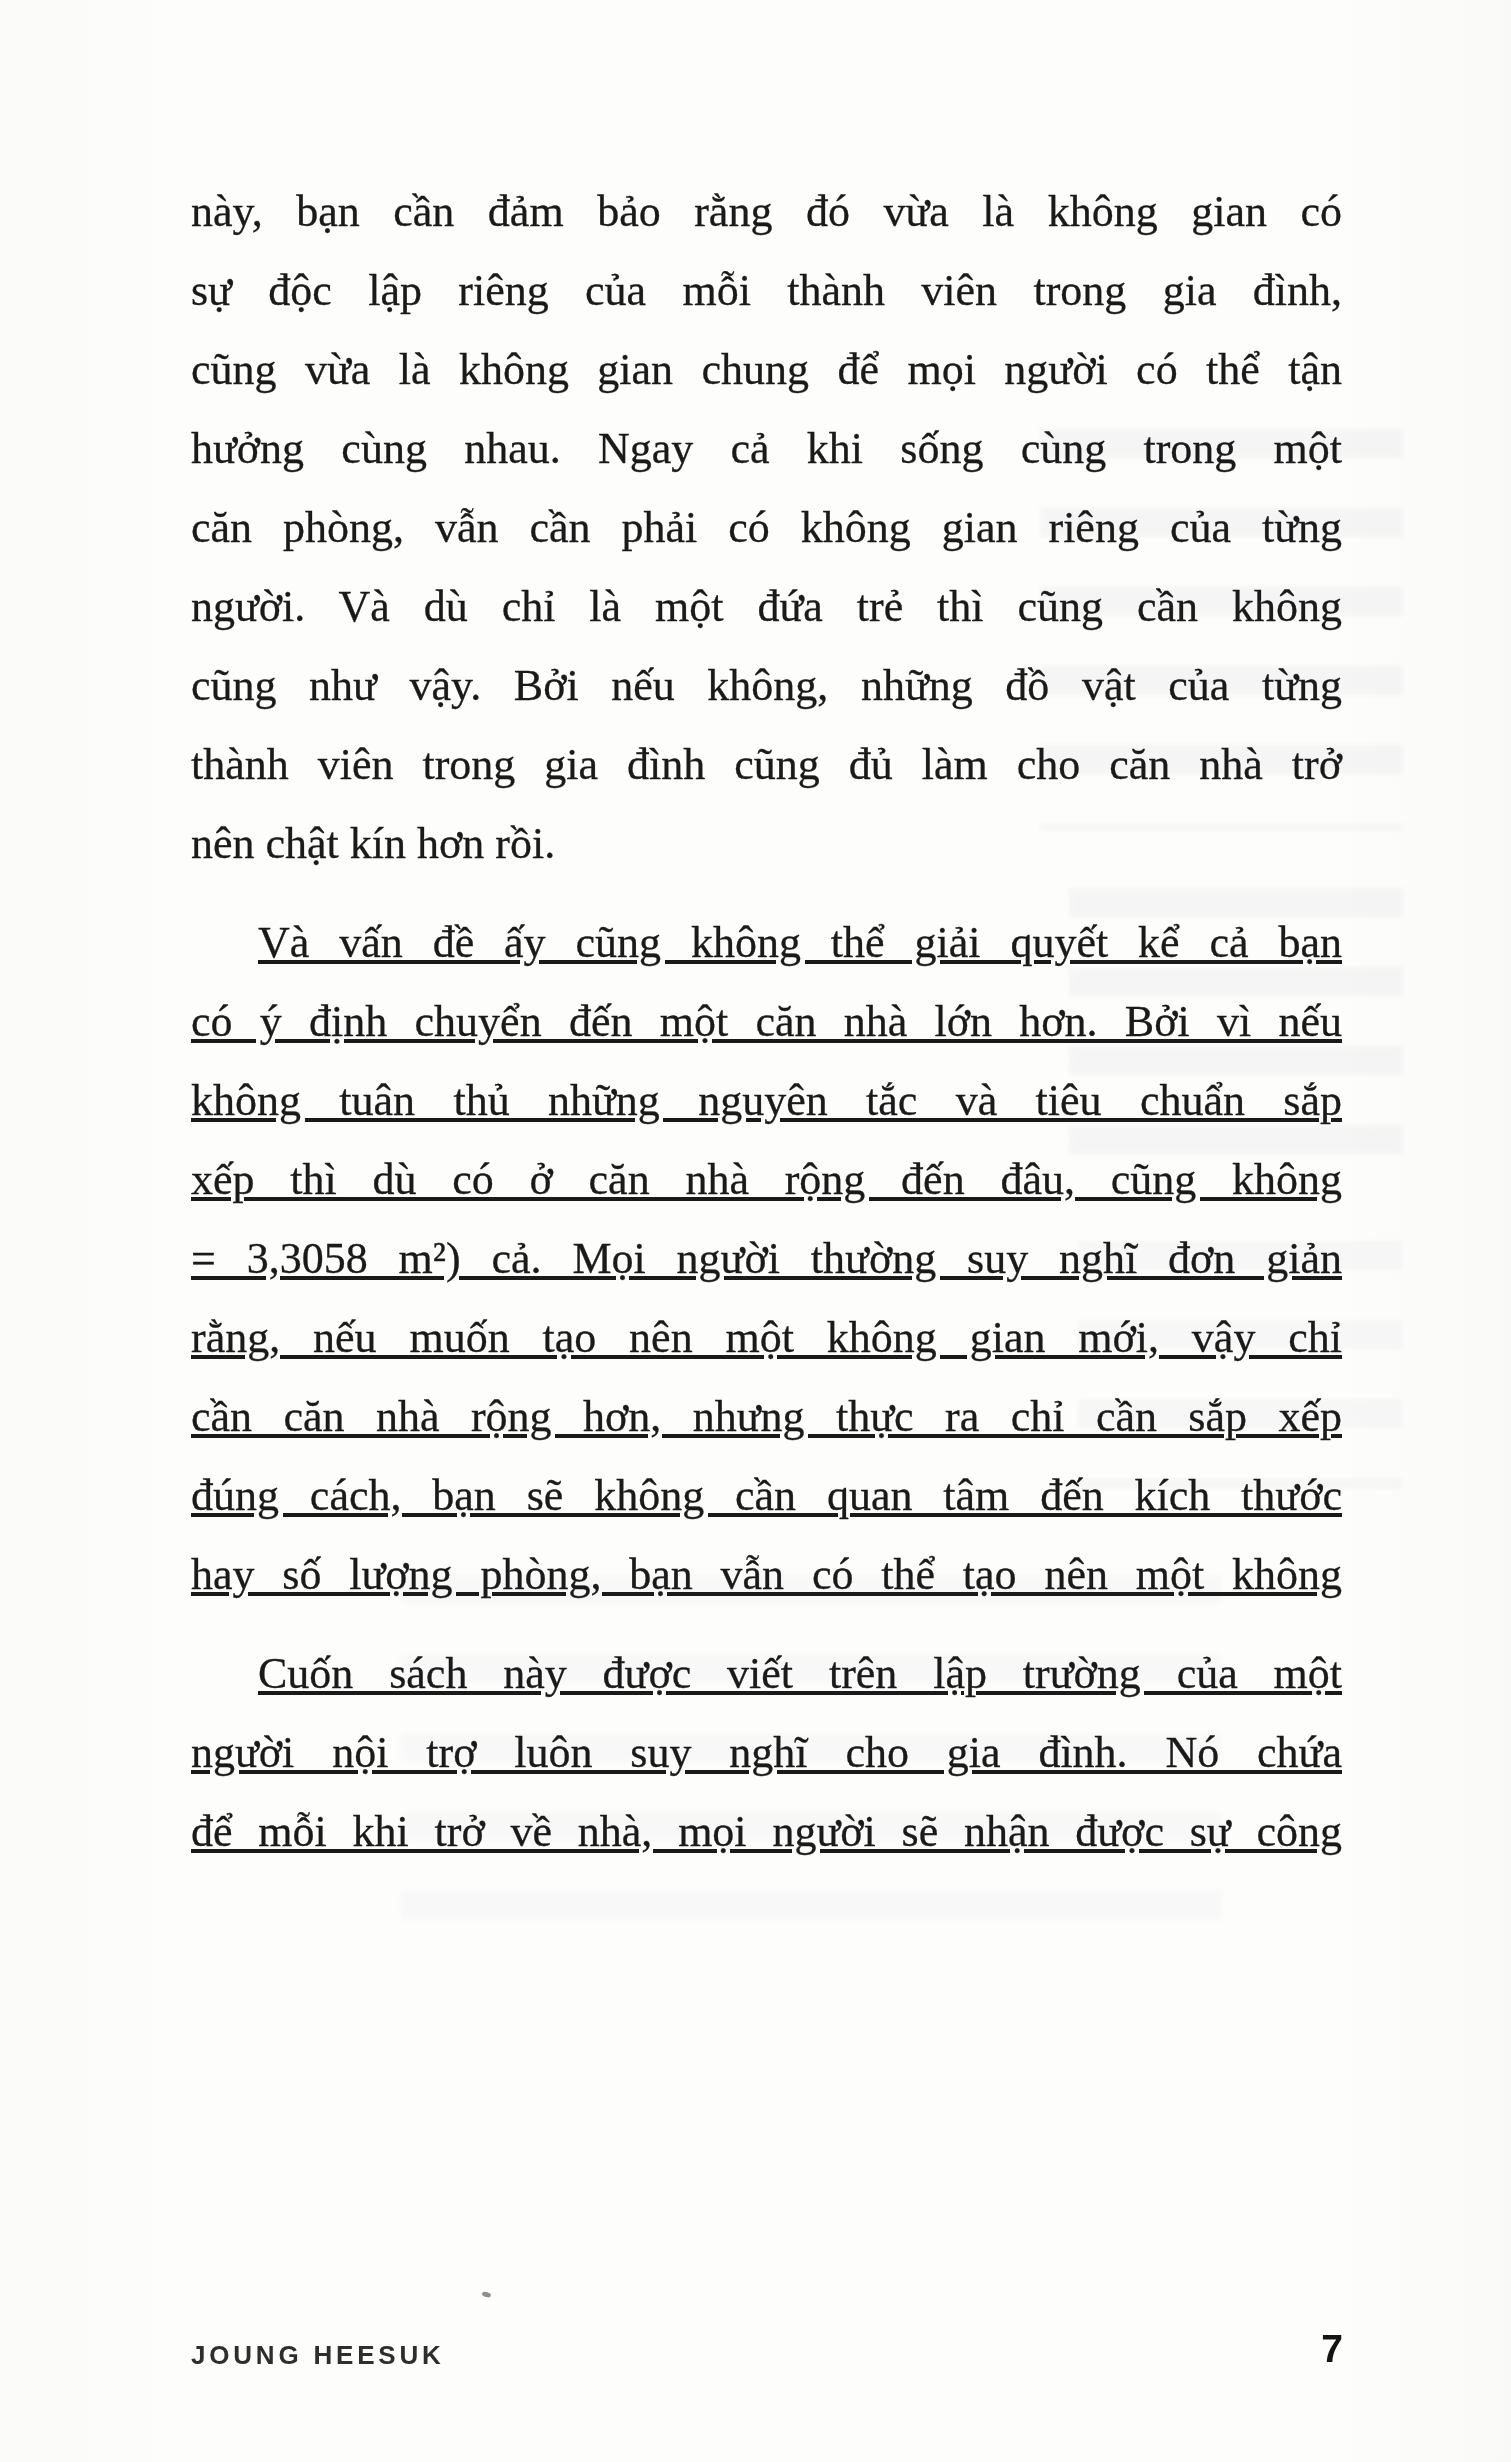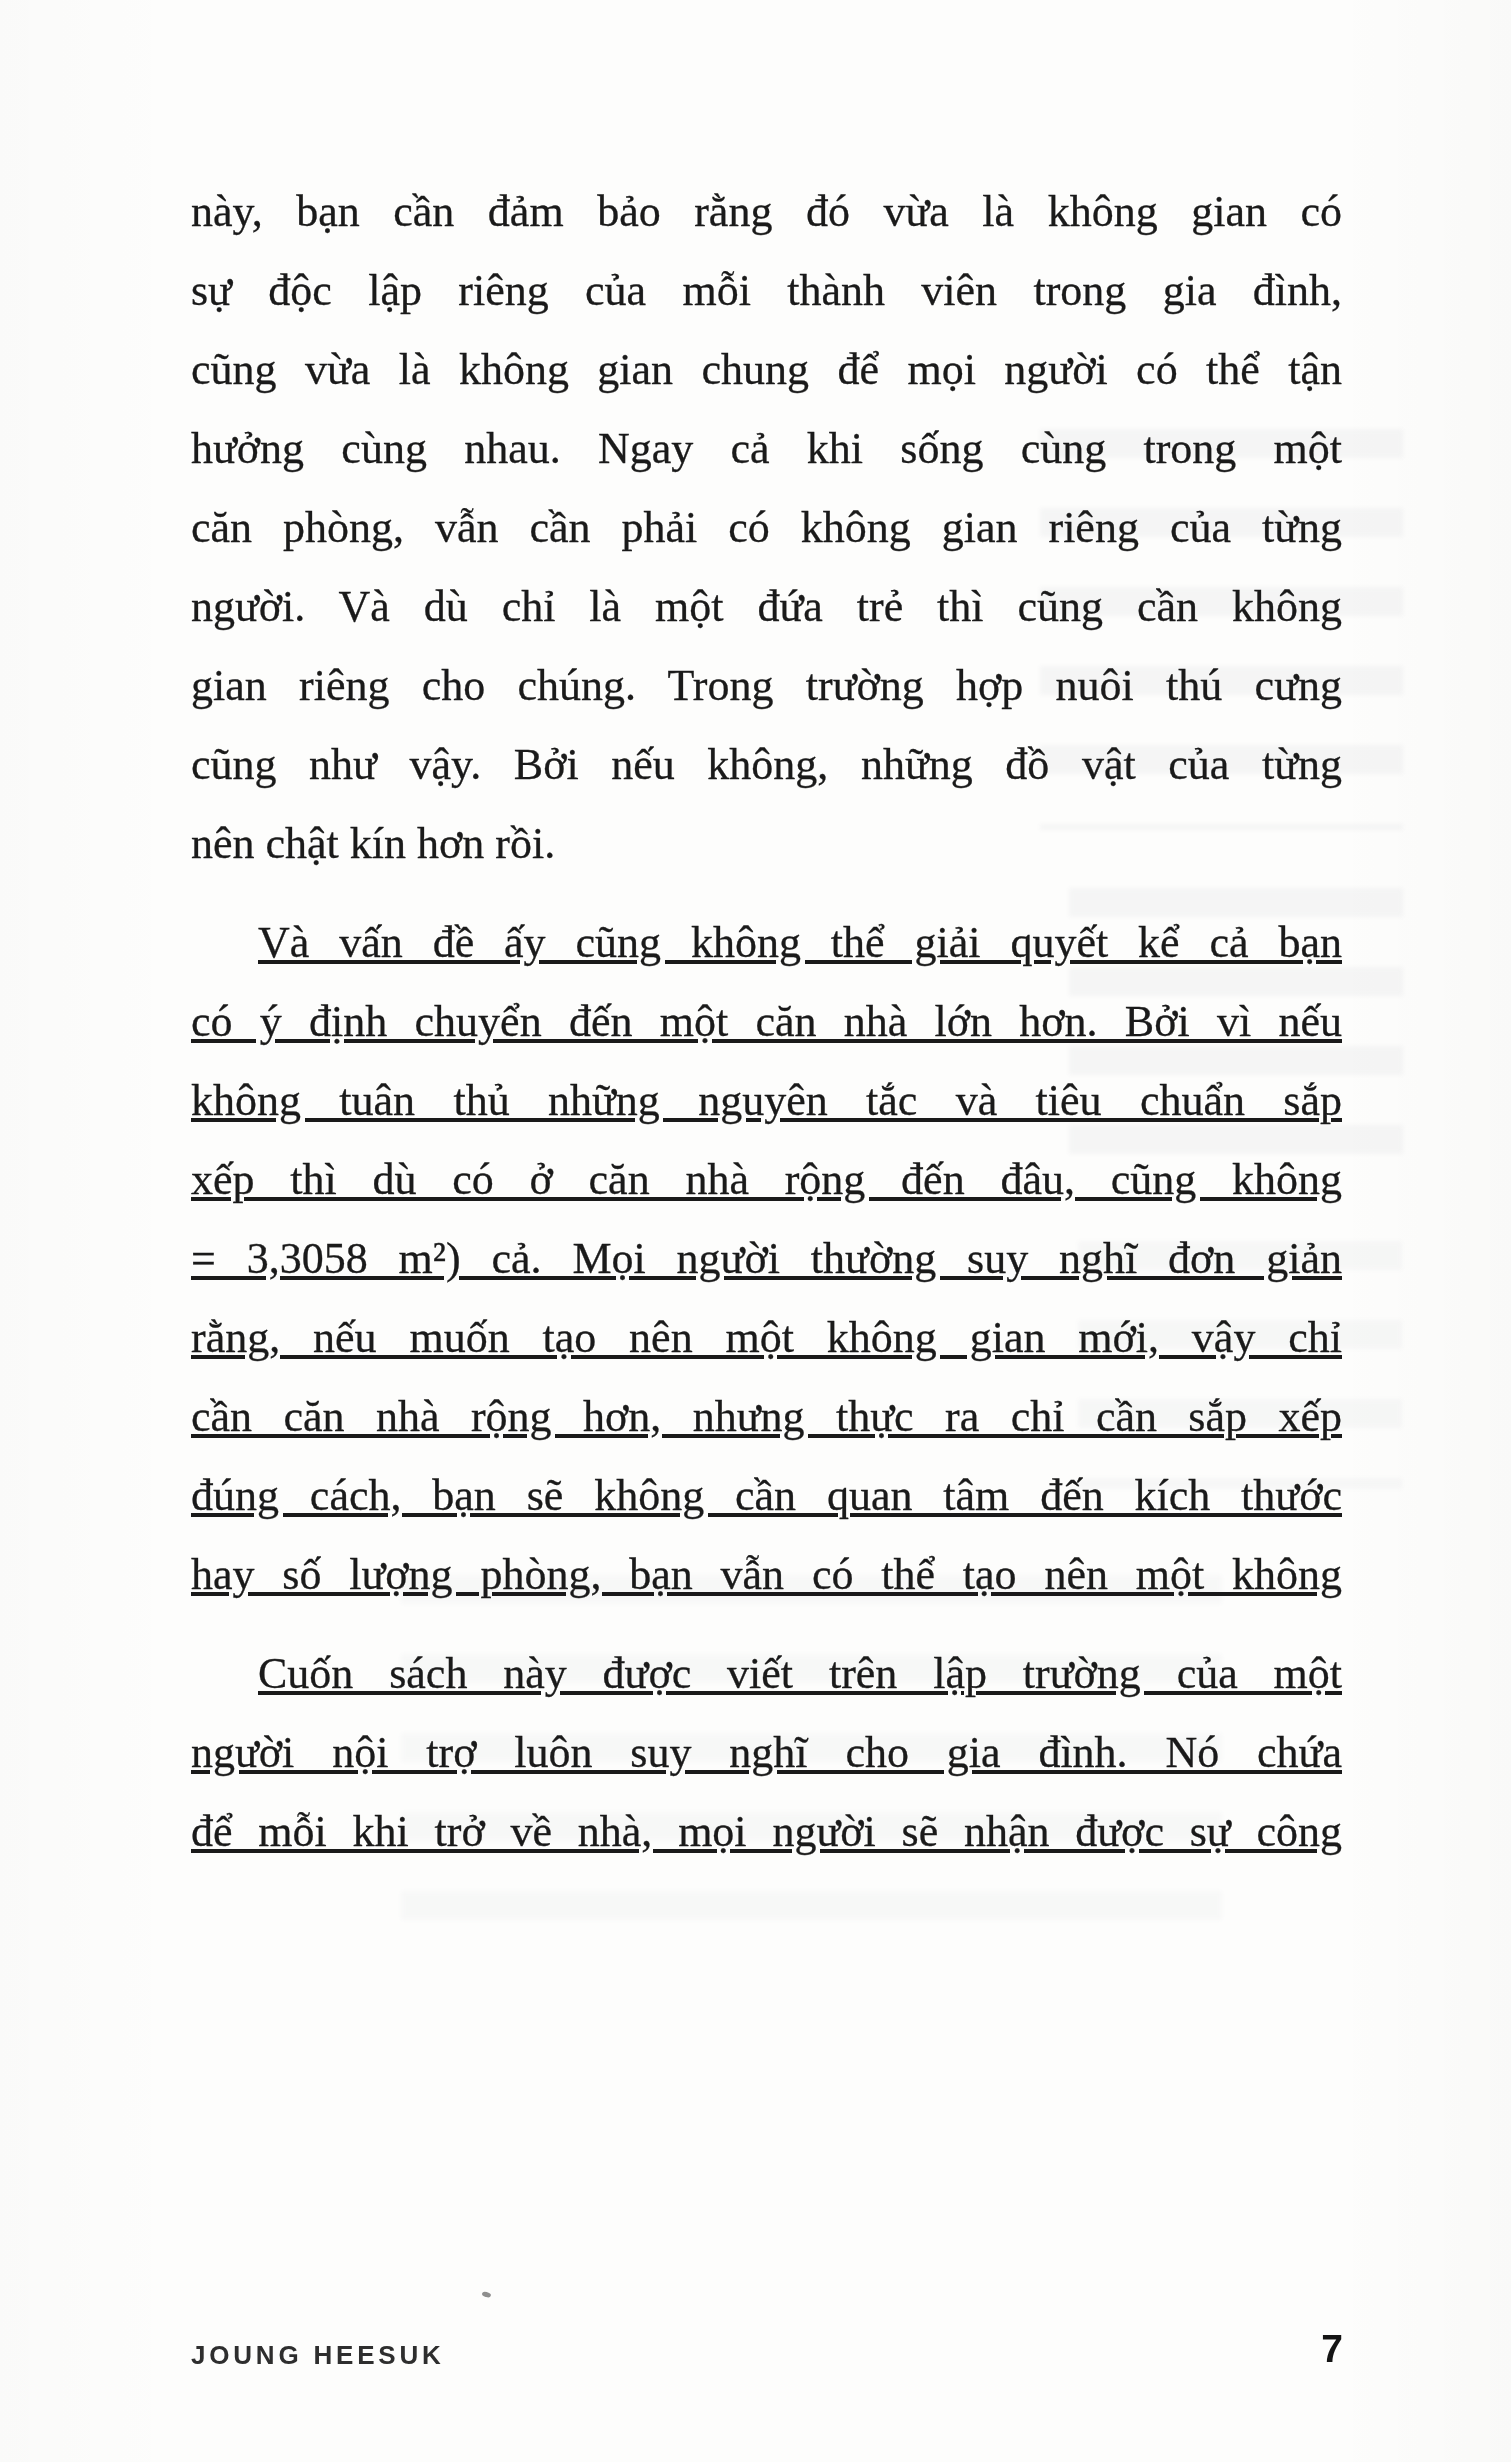--- a/index.html
+++ b/index.html
@@ -102,22 +102,22 @@
 
   <main class="text-block">
 
     <section class="para">
       <div class="line">này, bạn cần đảm bảo rằng đó vừa là không gian có</div>
       <div class="line">sự độc lập riêng của mỗi thành viên trong gia đình,</div>
       <div class="line">cũng vừa là không gian chung để mọi người có thể tận</div>
       <div class="line">hưởng cùng nhau. Ngay cả khi sống cùng trong một</div>
       <div class="line">căn phòng, vẫn cần phải có không gian riêng của từng</div>
       <div class="line">người. Và dù chỉ là một đứa trẻ thì cũng cần không</div>
-      <div class="line">gian riêng cho chúng. Trong trường hợp nuôi thú cưng</div>
       <div class="line">cũng như vậy. Bởi nếu không, những đồ vật của từng</div>
+      <div class="line">thành viên trong gia đình cũng đủ làm cho căn nhà trở</div>
       <div class="line end">nên chật kín hơn rồi.</div>
     </section>
 
     <section class="para">
       <div class="line indent">Và vấn đề ấy cũng không thể giải quyết kể cả bạn</div>
       <div class="line">có ý định chuyển đến một căn nhà lớn hơn. Bởi vì nếu</div>
       <div class="line">không tuân thủ những nguyên tắc và tiêu chuẩn sắp</div>
       <div class="line">xếp thì dù có ở căn nhà rộng đến đâu, cũng không</div>
       <div class="line">= 3,3058 m²) cả. Mọi người thường suy nghĩ đơn giản</div>
       <div class="line">rằng, nếu muốn tạo nên một không gian mới, vậy chỉ</div>

